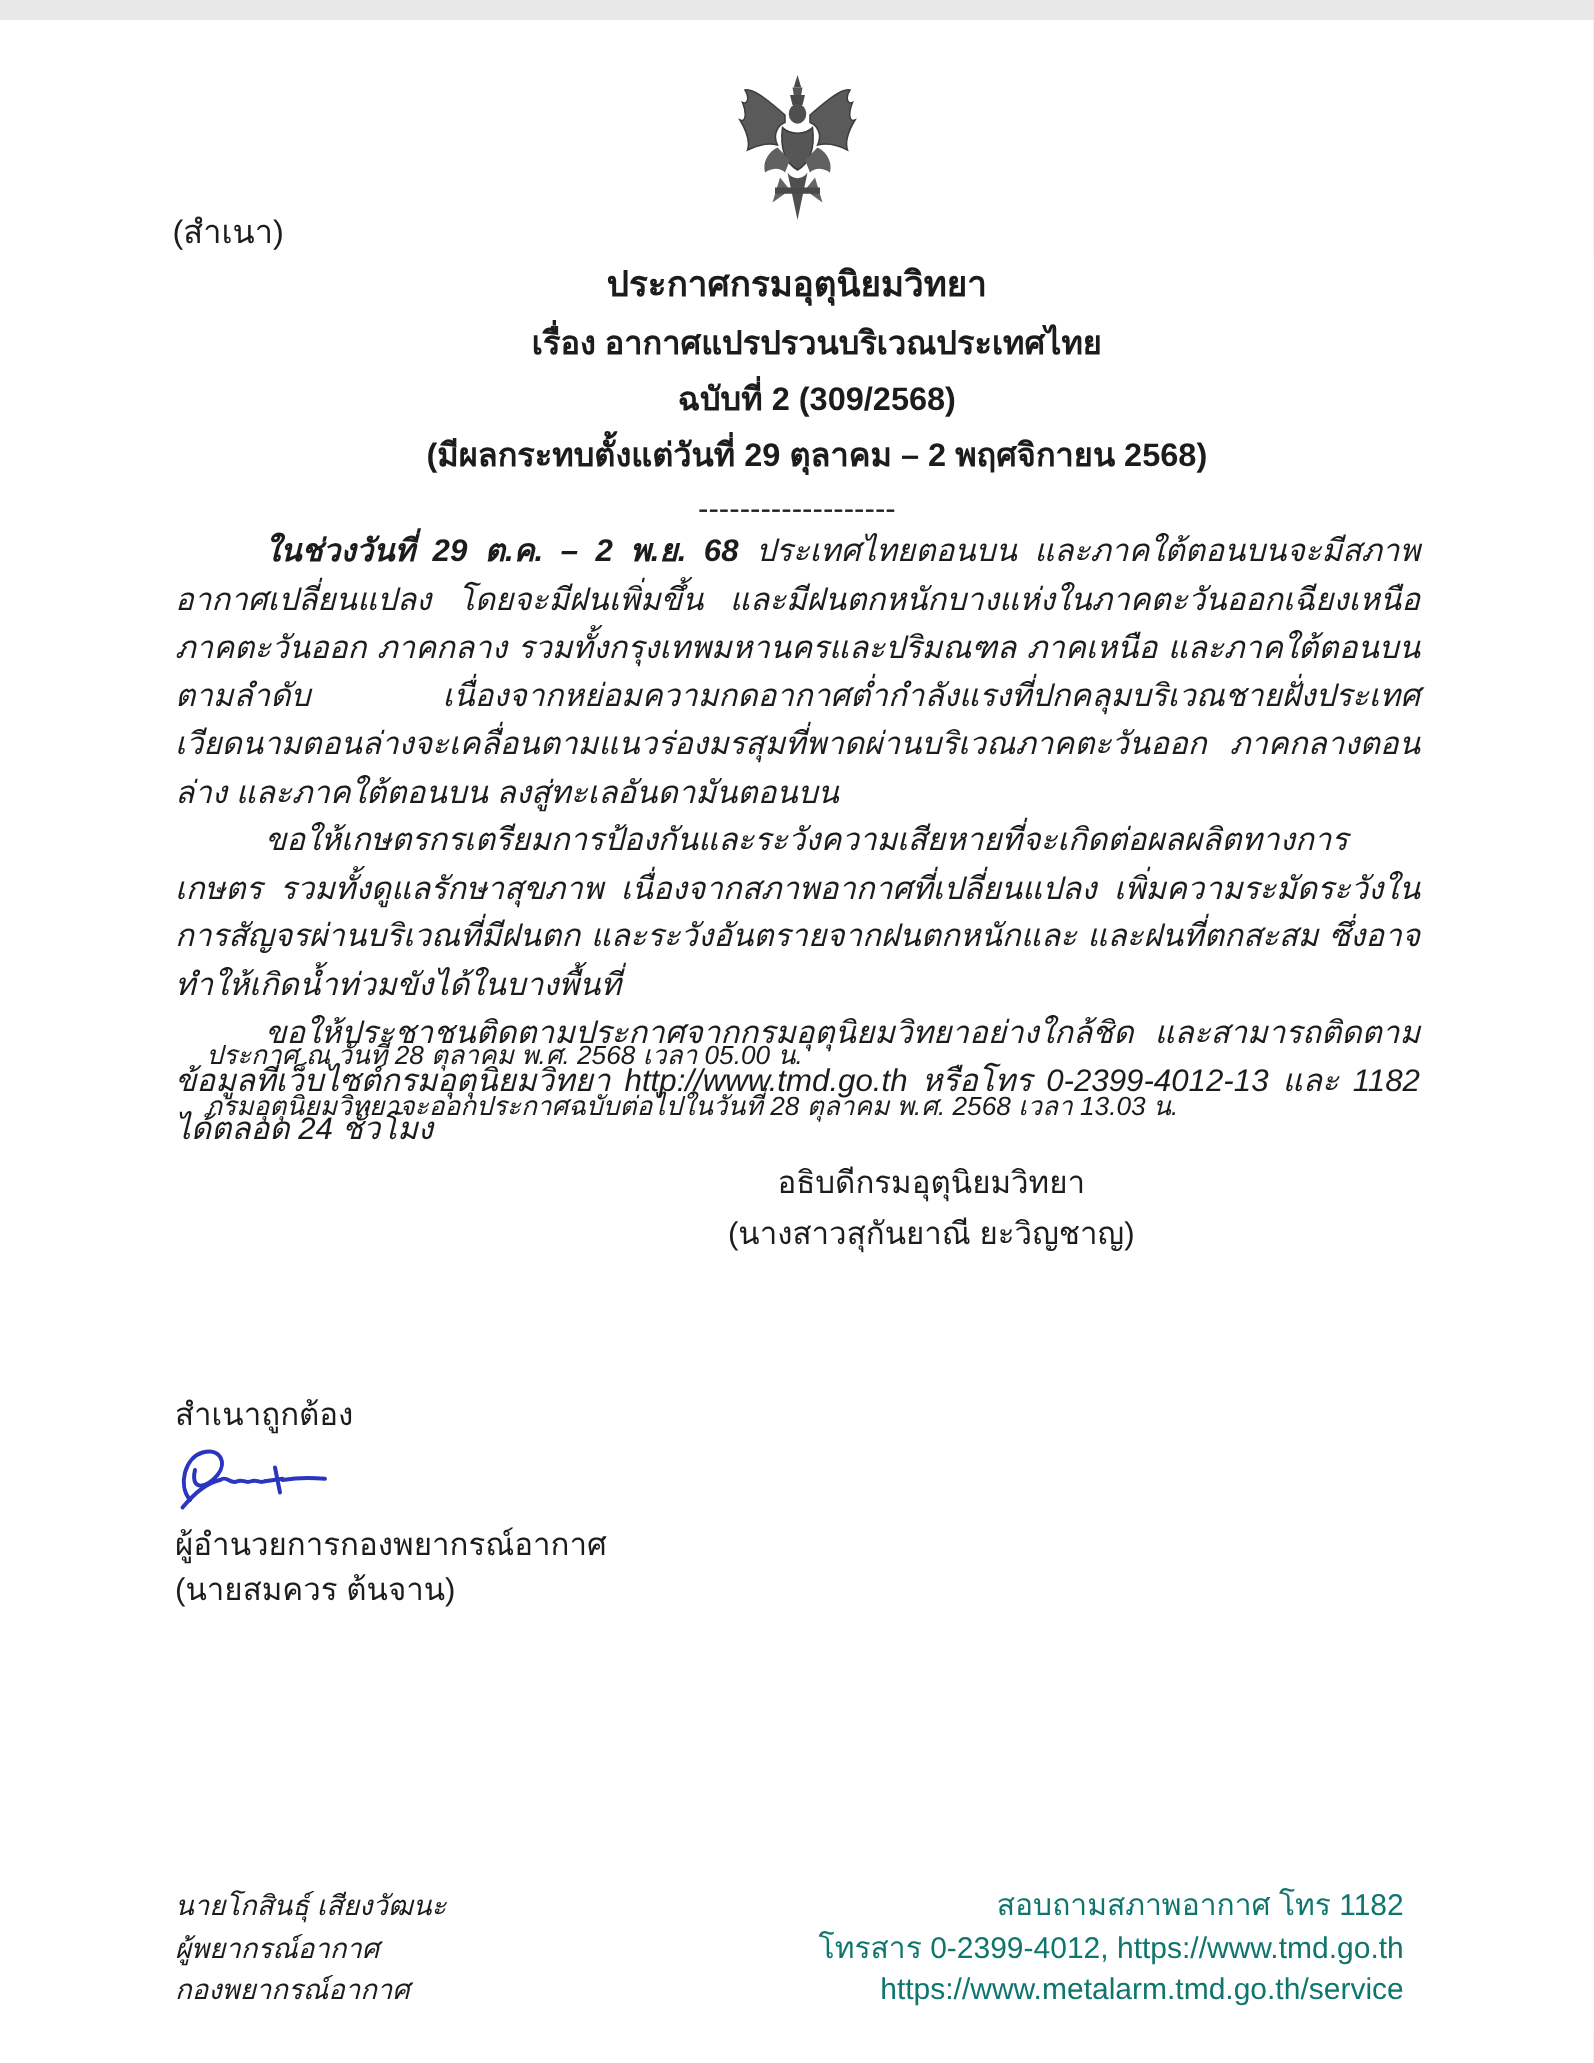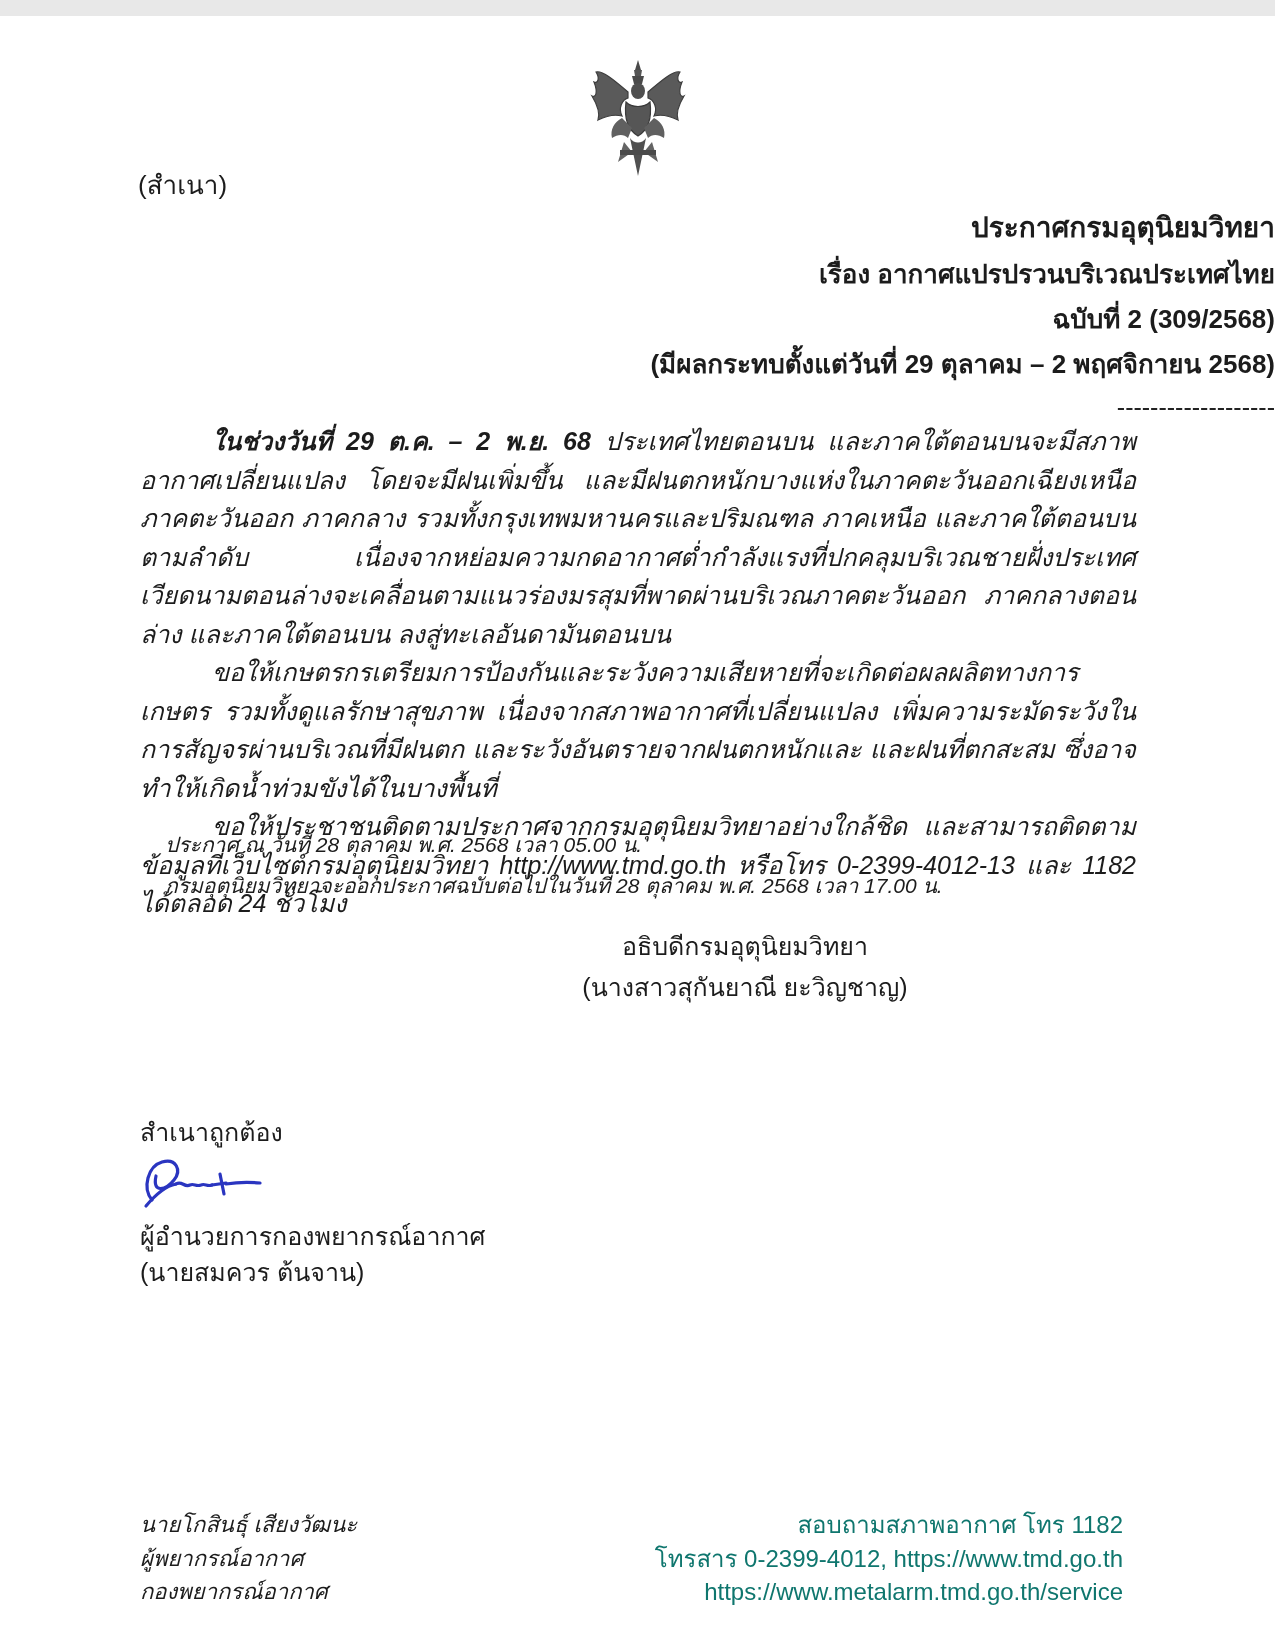--- a/index.html
+++ b/index.html
@@ -15,21 +15,21 @@
   .emblem{
     position:absolute;top:42px;left:50%;transform:translateX(-50%);
     width:108px;height:124px;
   }
   .copy-label{
     position:absolute;left:138px;top:148px;
     font-size:26px;
   }
   .headings{
     position:absolute;top:188px;left:0;right:0;
-    text-align:right;font-weight:bold;
+    text-align:center;font-weight:bold;
   }
   .headings .h-line{font-size:26px;line-height:45px;padding-left:32px;}
   .headings .h-title{font-size:28px;line-height:48px;}
   .headings .h-divider{font-weight:normal;font-size:25px;letter-spacing:0px;line-height:40px;color:#222;}
   .body-text{
     position:absolute;top:406px;left:140px;width:996px;
     font-size:25px;line-height:38.5px;
     text-align:justify;
     font-style:italic;
   }
@@ -98,21 +98,21 @@
   </div>
 
   <div class="body-text">
     <p><span class="lead-bold">ในช่วงวันที่ 29 ต.ค. – 2 พ.ย. 68</span><span> ประเทศไทยตอนบน และภาคใต้ตอนบนจะมีสภาพอากาศเปลี่ยนแปลง โดยจะมีฝนเพิ่มขึ้น และมีฝนตกหนักบางแห่งในภาคตะวันออกเฉียงเหนือ ภาคตะวันออก ภาคกลาง รวมทั้งกรุงเทพมหานครและปริมณฑล ภาคเหนือ และภาคใต้ตอนบนตามลำดับ เนื่องจากหย่อมความกดอากาศต่ำกำลังแรงที่ปกคลุมบริเวณชายฝั่งประเทศเวียดนามตอนล่างจะเคลื่อนตามแนวร่องมรสุมที่พาดผ่านบริเวณภาคตะวันออก ภาคกลางตอนล่าง และภาคใต้ตอนบน ลงสู่ทะเลอันดามันตอนบน</span></p>
     <p>ขอให้เกษตรกรเตรียมการป้องกันและระวังความเสียหายที่จะเกิดต่อผลผลิตทางการเกษตร รวมทั้งดูแลรักษาสุขภาพ เนื่องจากสภาพอากาศที่เปลี่ยนแปลง เพิ่มความระมัดระวังในการสัญจรผ่านบริเวณที่มีฝนตก และระวังอันตรายจากฝนตกหนักและ และฝนที่ตกสะสม ซึ่งอาจทำให้เกิดน้ำท่วมขังได้ในบางพื้นที่</p>
     <p>ขอให้ประชาชนติดตามประกาศจากกรมอุตุนิยมวิทยาอย่างใกล้ชิด และสามารถติดตามข้อมูลที่เว็บไซต์กรมอุตุนิยมวิทยา http://www.tmd.go.th หรือโทร 0-2399-4012-13 และ 1182 ได้ตลอด 24 ชั่วโมง</p>
   </div>
 
   <div class="issued">
     <div>ประกาศ ณ วันที่ 28 ตุลาคม พ.ศ. 2568 เวลา 05.00 น.</div>
-    <div>กรมอุตุนิยมวิทยาจะออกประกาศฉบับต่อไปในวันที่ 28 ตุลาคม พ.ศ. 2568 เวลา 17.00 น.</div>
+    <div>กรมอุตุนิยมวิทยาจะออกประกาศฉบับต่อไปในวันที่ 28 ตุลาคม พ.ศ. 2568 เวลา 13.03 น.</div>
   </div>
 
   <div class="sig-block">
     <div>อธิบดีกรมอุตุนิยมวิทยา</div>
     <div>(นางสาวสุกันยาณี ยะวิญชาญ)</div>
   </div>
 
   <div class="certify">
     <div>สำเนาถูกต้อง</div>
     <svg class="sig-img" width="135" height="58" viewBox="0 0 135 58" xmlns="http://www.w3.org/2000/svg">

